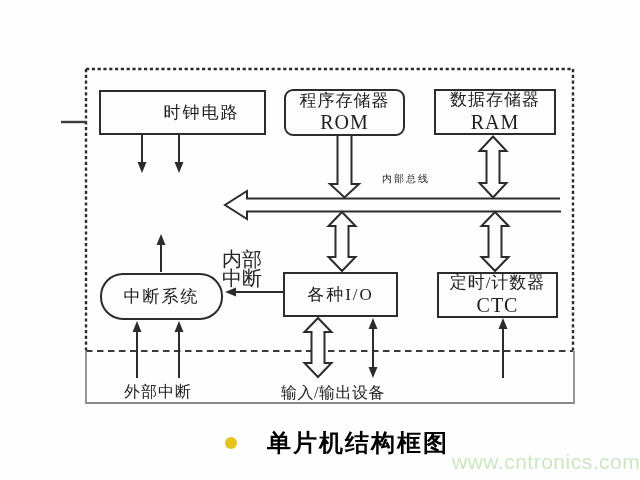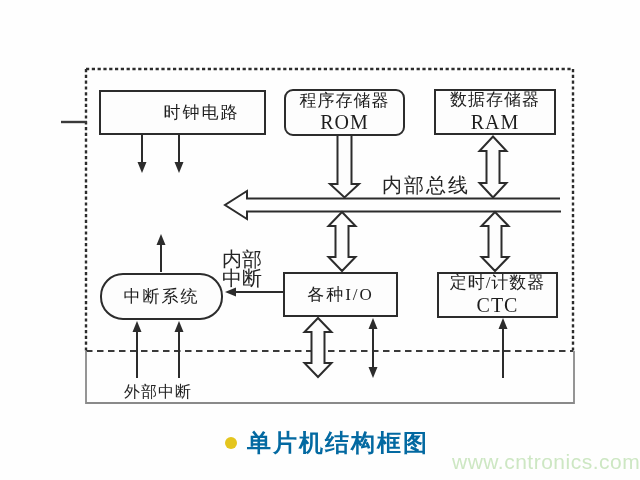--- a/index.html
+++ b/index.html
@@ -7,30 +7,30 @@
        font-family:"Liberation Serif","DejaVu Serif",serif;}
   #stage{position:relative;width:640px;height:480px;background:#fefefe;}
   svg{position:absolute;left:0;top:0;}
   .box{position:absolute;background:#fdfdfd;border:2px solid #2c2c2c;
        display:flex;flex-direction:column;align-items:center;justify-content:center;
        color:#1d1d1d;text-align:center;line-height:1.15;z-index:2;}
   .box .l1{font-size:17px;letter-spacing:1px;}
   .box .l2{font-size:20px;letter-spacing:1px;margin-top:1px;}
   .single{font-size:17px;letter-spacing:2px;}
   .lbl{position:absolute;color:#242424;z-index:3;white-space:nowrap;}
-  .lbl-bus{left:382px;top:172px;font-size:20px;letter-spacing:2px;}
+  .lbl-bus{left:382px;top:172px;font-size:10px;letter-spacing:2px;}
   .lbl-intint{left:220px;top:250px;width:44px;font-size:20px;line-height:19px;
               text-align:center;white-space:normal;}
   .lbl-extint{left:124px;top:382px;font-size:16px;letter-spacing:1px;}
   .lbl-iodev{left:281px;top:383px;font-size:16px;letter-spacing:0.5px;}
   .caption-row{position:absolute;left:225px;top:427px;display:flex;
                align-items:center;gap:10px;z-index:3;}
   .bullet{width:12px;height:12px;border-radius:50%;}
   .caption-text{font-family:"Liberation Sans","DejaVu Sans",sans-serif;
-                font-size:24px;font-weight:600;color:#0369a1;letter-spacing:2px;}
+                font-size:24px;font-weight:600;color:#000000;letter-spacing:2px;margin-left:20px;}
   .watermark{position:absolute;left:452px;top:450px;z-index:3;
              font-family:"Liberation Sans","DejaVu Sans",sans-serif;
              font-size:21px;font-weight:400;letter-spacing:0.5px;}
 </style>
 </head>
 <body>
 
 <div id="stage">
 
   <svg width="640" height="480" viewBox="0 0 640 480">
@@ -121,20 +121,21 @@
     <span class="l1">定时/计数器</span>
     <span class="l2">CTC</span>
   </div>
 
   <div class="lbl lbl-bus">内部总线</div>
   <div class="lbl lbl-intint">
       <div>内部</div>
       <div>中断</div>
     </div>
   <div class="lbl lbl-extint">外部中断</div>
+  <div class="lbl lbl-iodev">输入/输出设备</div>
 
   <div class="caption-row">
     <span class="bullet" style="background: rgb(228, 197, 30);"></span>
     <span class="caption-text">单片机结构框图</span>
   </div>
 
   <div class="watermark" style="color: rgb(205, 231, 195);">www.cntronics.com</div>
 
 </div>
 

